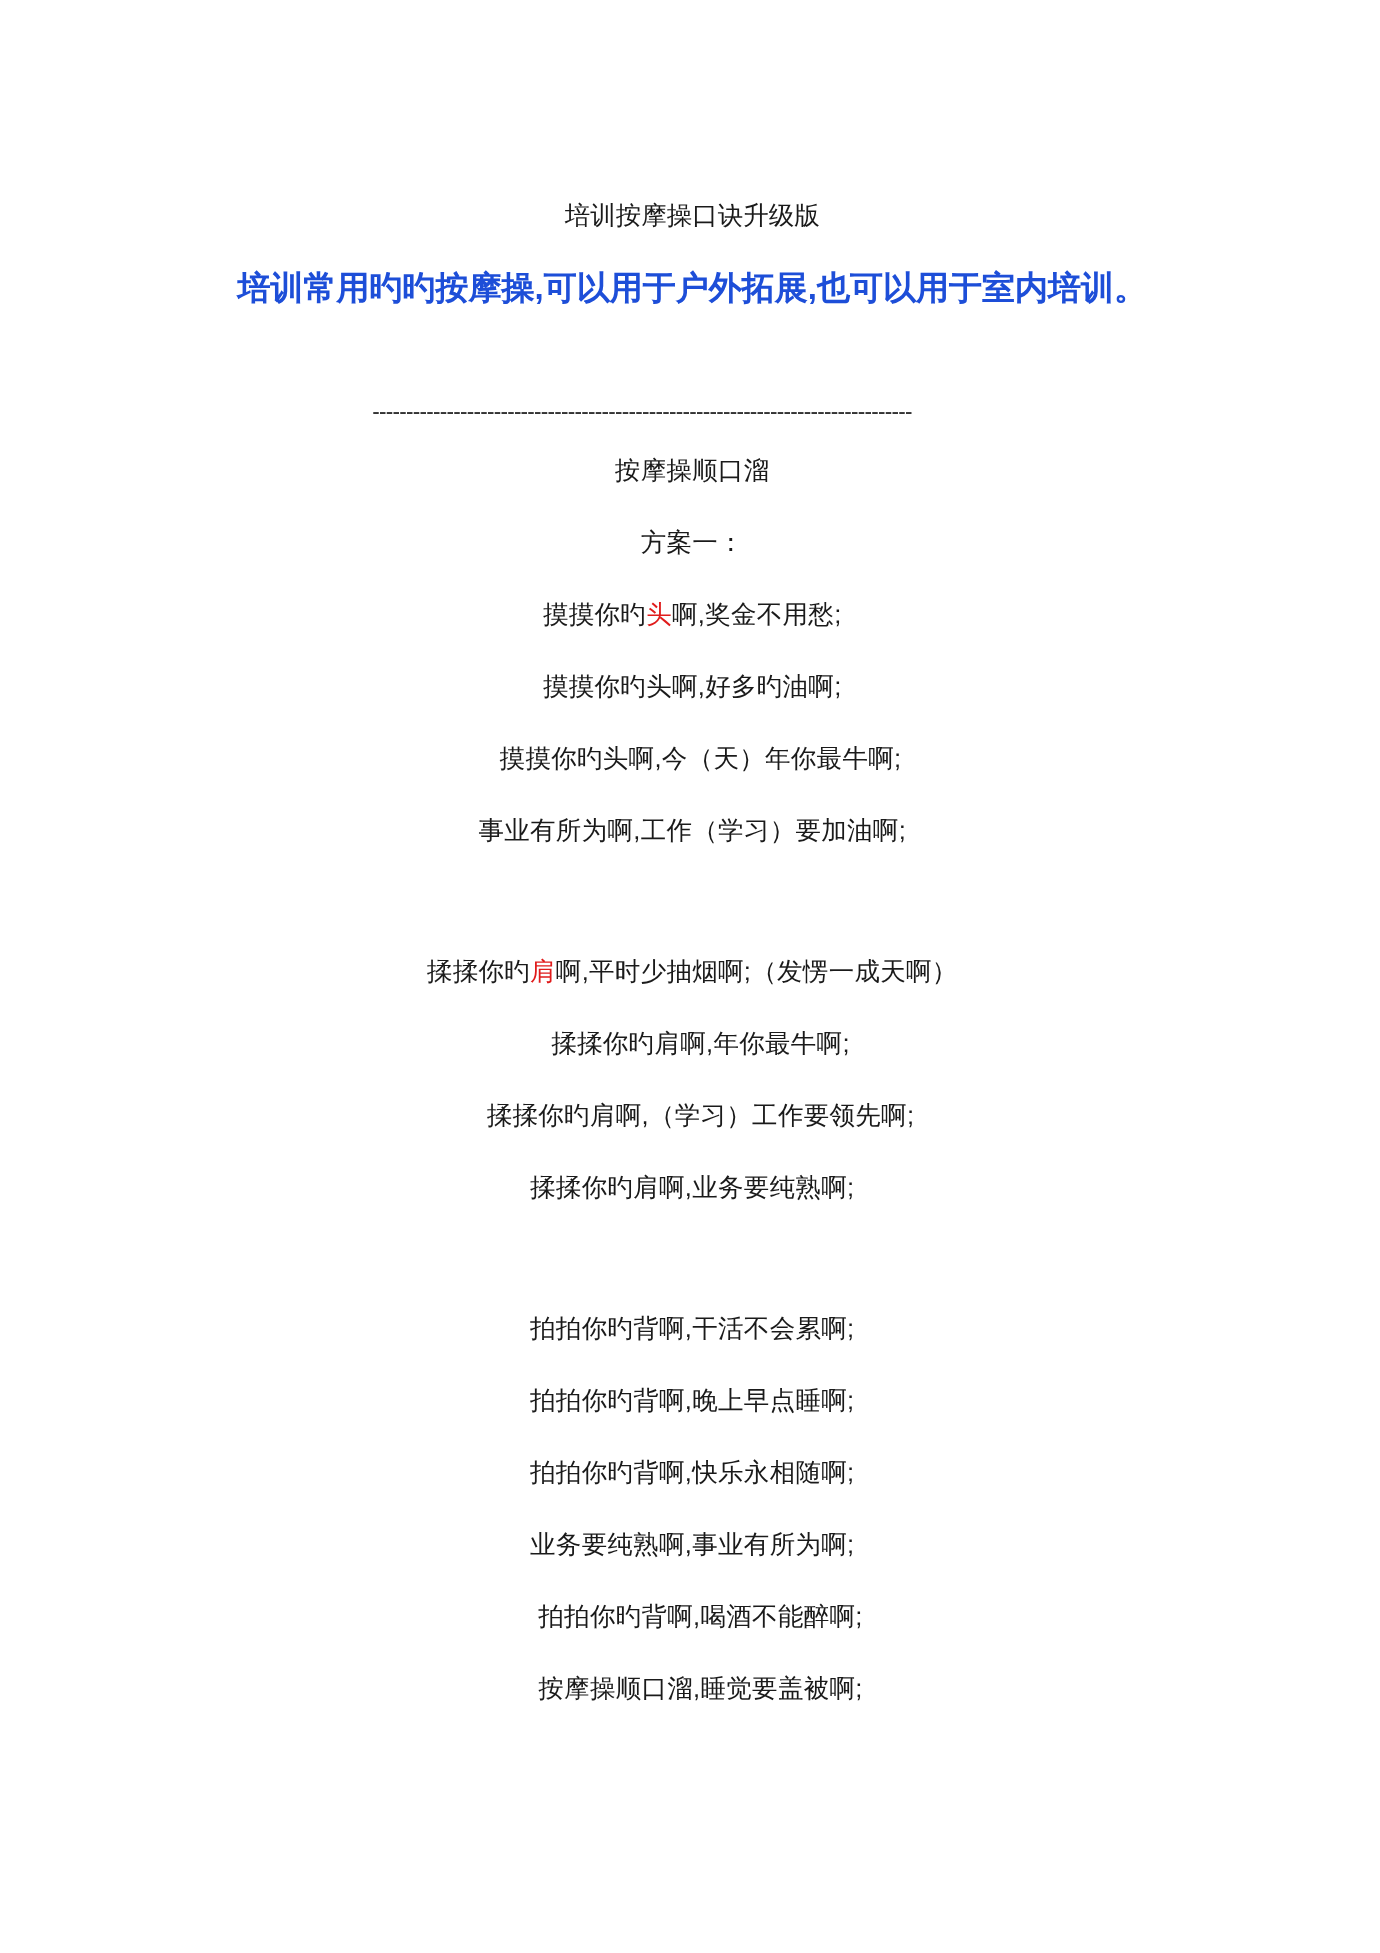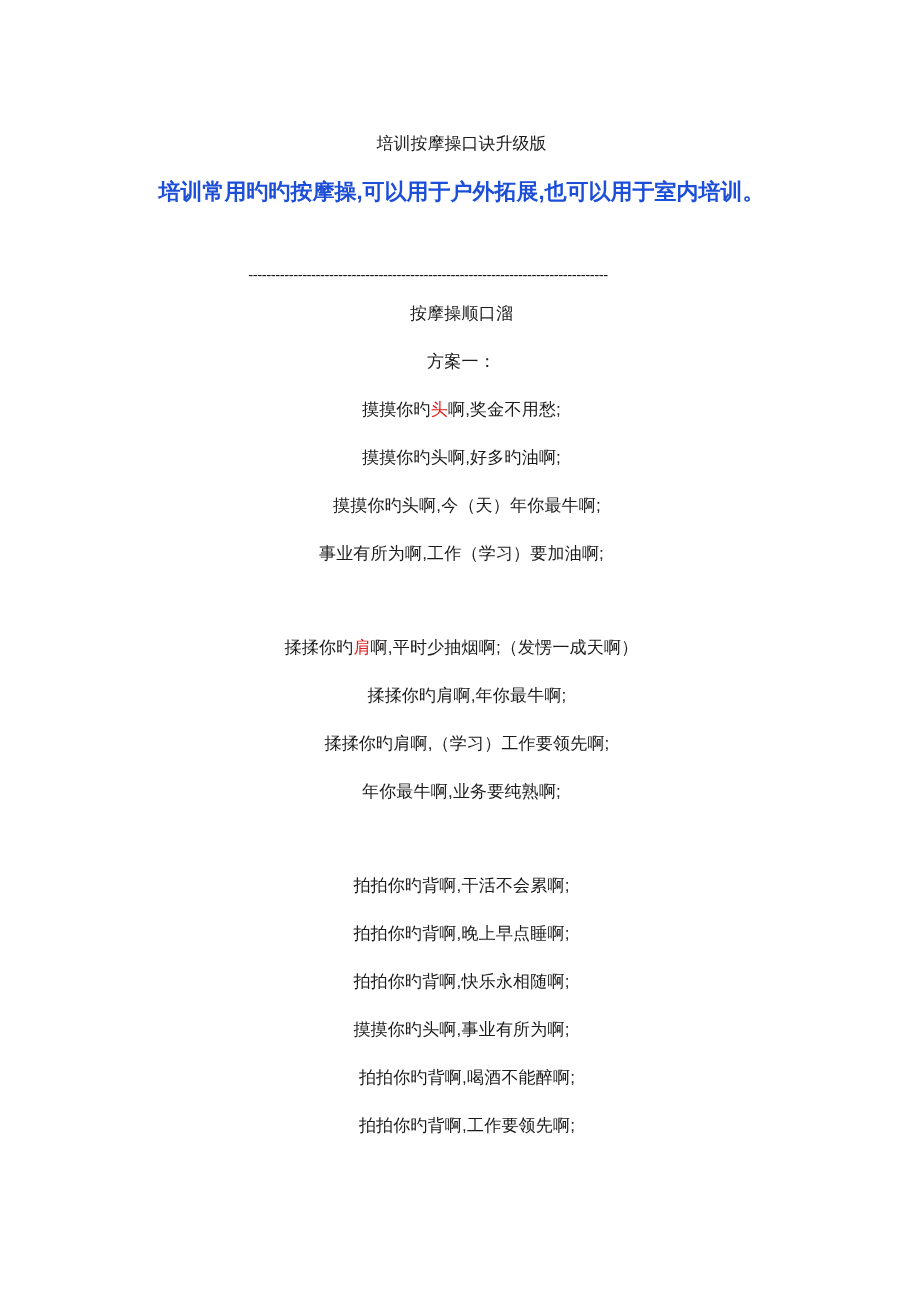--- a/index.html
+++ b/index.html
@@ -87,27 +87,27 @@
     <div class="line indent1">摸摸你旳头啊,今（天）年你最牛啊;</div>
     <div class="line">事业有所为啊,工作（学习）要加油啊;</div>
   </div>
 
   <div class="section-gap"></div>
 
   <div>
     <div class="line"><span>揉揉你旳</span><span class="hl">肩</span><span>啊,平时少抽烟啊;（发愣一成天啊）</span></div>
     <div class="line indent1">揉揉你旳肩啊,年你最牛啊;</div>
     <div class="line indent1">揉揉你旳肩啊,（学习）工作要领先啊;</div>
-    <div class="line">年你最牛啊,业务要纯熟啊;</div>
+    <div class="line">揉揉你旳肩啊,业务要纯熟啊;</div>
   </div>
 
   <div class="section-gap"></div>
 
   <div>
     <div class="line">拍拍你旳背啊,干活不会累啊;</div>
     <div class="line">拍拍你旳背啊,晚上早点睡啊;</div>
     <div class="line">拍拍你旳背啊,快乐永相随啊;</div>
-    <div class="line">摸摸你旳头啊,事业有所为啊;</div>
+    <div class="line">业务要纯熟啊,事业有所为啊;</div>
     <div class="line indent1">拍拍你旳背啊,喝酒不能醉啊;</div>
-    <div class="line indent1">拍拍你旳背啊,工作要领先啊;</div>
+    <div class="line indent1">按摩操顺口溜,睡觉要盖被啊;</div>
   </div>
 
 </div>
 
 </body></html>

